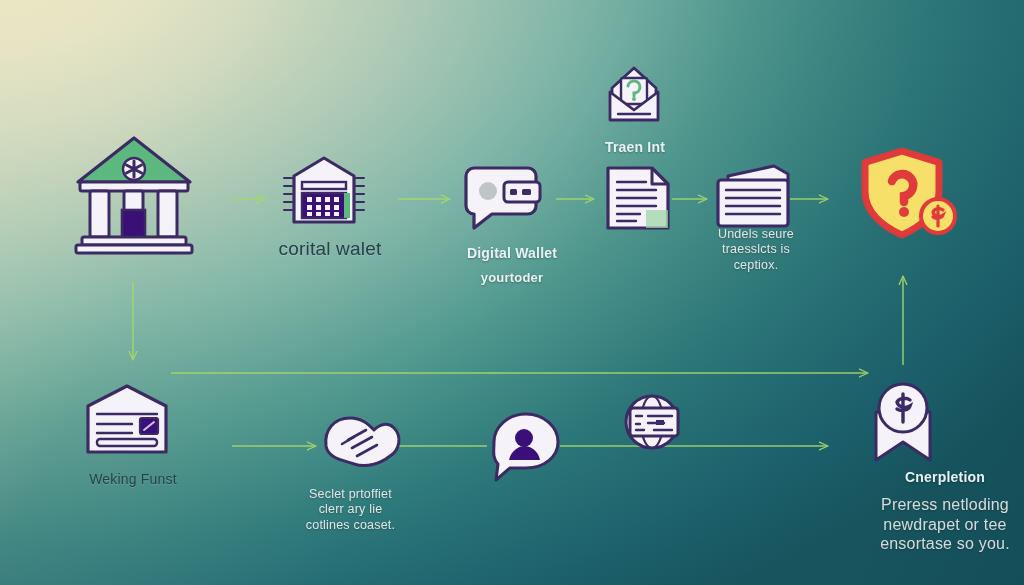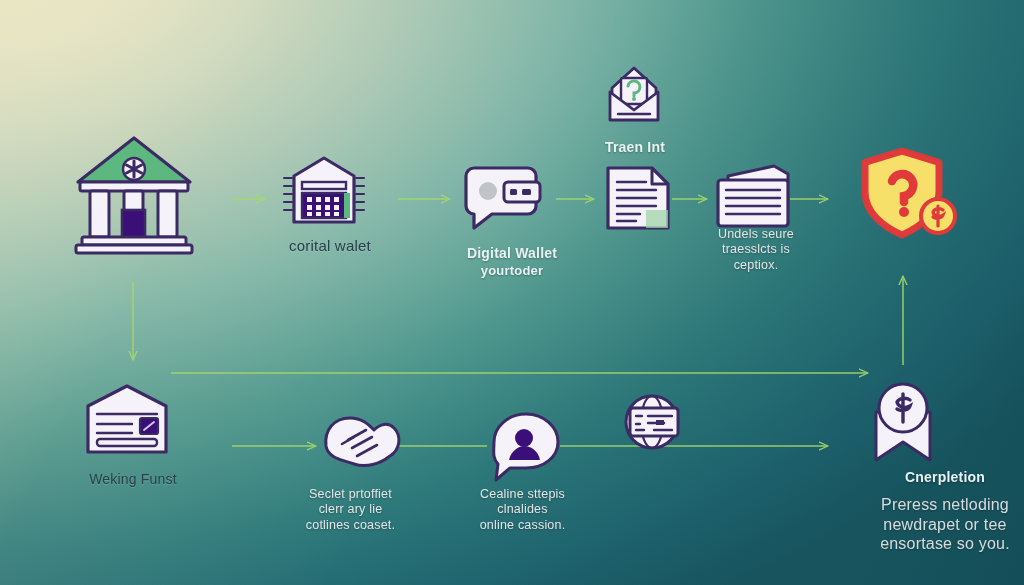--- a/index.html
+++ b/index.html
@@ -23,21 +23,21 @@
   }
 
   .layer { position:absolute; inset:0; width:1024px; height:585px; }
 
   
   .node { position:absolute; text-align:center; }
   .node .cap {
     margin-top:9px; line-height:1.22; letter-spacing:.2px;
     white-space:pre-line;
   }
-  .cap-dark  { color:#27404a; font-size:15px; font-weight:400; text-shadow:0 1px 1px rgba(255,255,255,0.18); }
+  .cap-dark  { color:#27404a; font-size:19px; font-weight:400; text-shadow:0 1px 1px rgba(255,255,255,0.18); }
   .cap-light { color:#e8f2f3; font-size:13px;   font-weight:700; text-shadow:0 1px 2px rgba(0,0,0,0.30); }
   .cap-mid   { color:#e5e5e5; font-size:12.5px; font-weight:400; text-shadow:0 1px 2px rgba(0,0,0,0.28); }
   .cap-title { font-size:14px; }
   .sub { display:block; margin-top:4px; font-size:16px; line-height:1.3; opacity:.93; white-space:pre-line; }
 
   
   .soft { filter:blur(0.22px); }
   .softer { filter:blur(0.45px); }
 
   svg { display:block; overflow:visible; }
@@ -220,21 +220,21 @@
 
 <div class="layer">
 
 
   <div class="node" style="left:250px; top:236px; width:160px;">
     <div class="cap cap-dark soft" style="margin-top:1px;">corital walet</div>
   </div>
 
   <div class="node" style="left:432px; top:236px; width:160px;">
     <div class="cap cap-light cap-title soft">Digital Wallet</div>
-    <div class="cap cap-light soft" style="margin-top:1px;">yourtoder</div>
+    <div class="cap cap-light soft" style="margin-top:8px;">yourtoder</div>
   </div>
 
   <div class="node" style="left:686px; top:218px; width:140px;">
     <div class="cap cap-mid softer">Undels seure
 traesslcts is
 ceptiox.</div>
   </div>
 
 
   <div class="node" style="left:570px; top:130px; width:130px;">
@@ -244,25 +244,20 @@
   <div class="node" style="left:53px; top:462px; width:160px;">
     <div class="cap cap-dark cap-title soft">Weking Funst</div>
   </div>
 
   <div class="node" style="left:283px; top:478px; width:135px;">
     <div class="cap cap-mid softer">Seclet prtoffiet
 clerr ary lie
 cotlines coaset.</div>
   </div>
 
-  <div class="node" style="left:455px; top:478px; width:135px;">
-    <div class="cap cap-mid softer">Cealine sttepis
-clnalides
-online cassion.</div>
-  </div>
 
   <div class="node" style="left:860px; top:460px; width:170px;">
     <div class="cap cap-light cap-title soft">Cnerpletion</div>
     <div class="cap cap-mid softer sub">Preress netloding
 newdrapet or tee
 ensortase so you.</div>
   </div>
 </div>
 
 </body></html>

